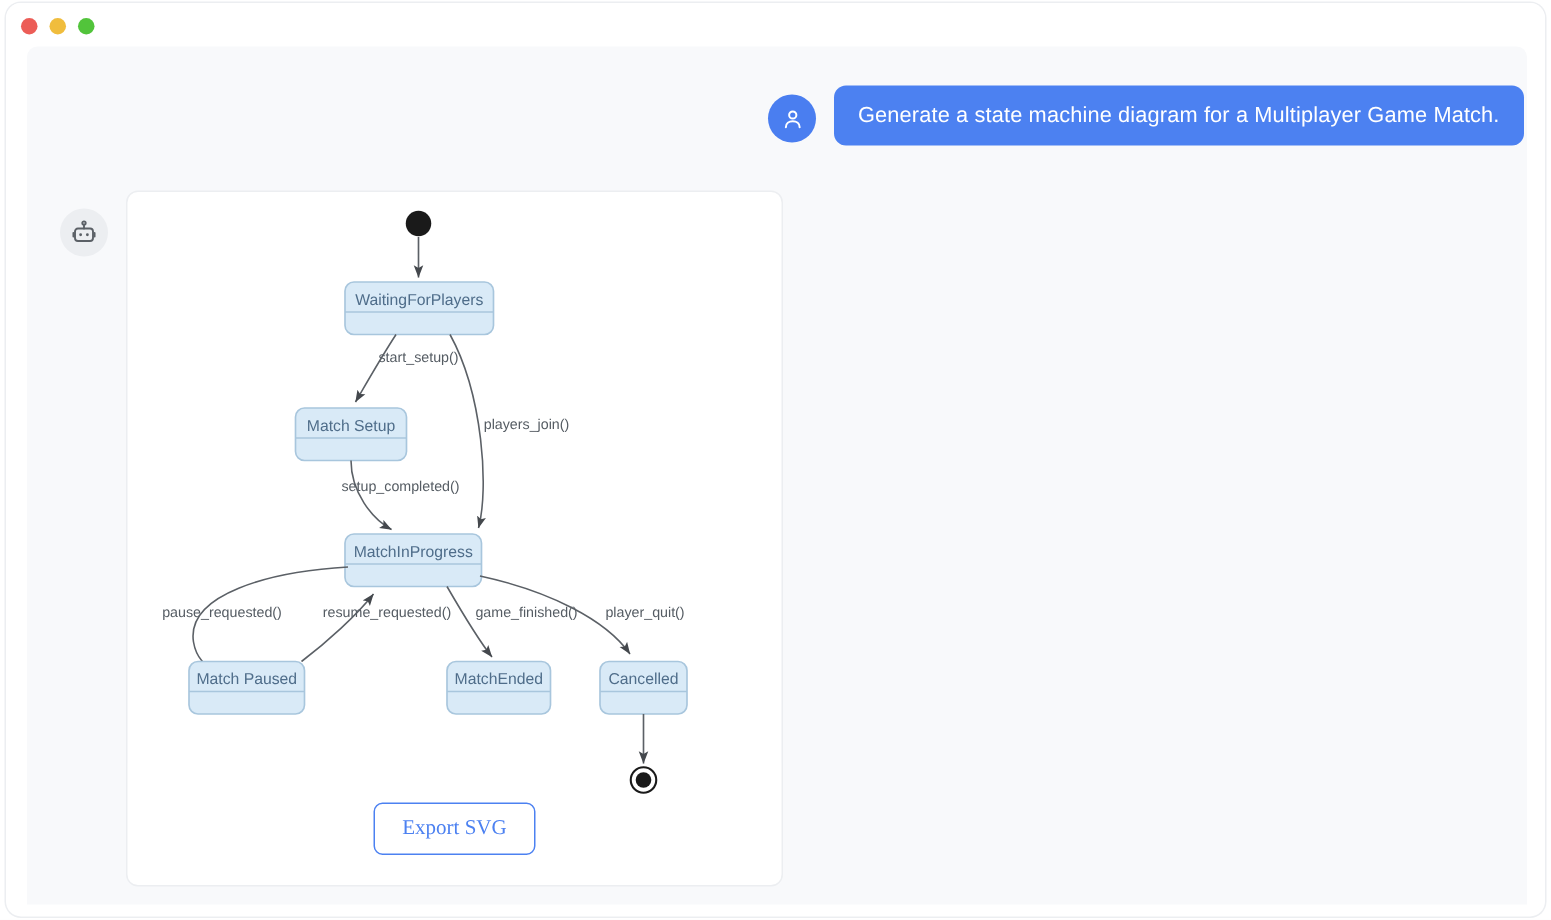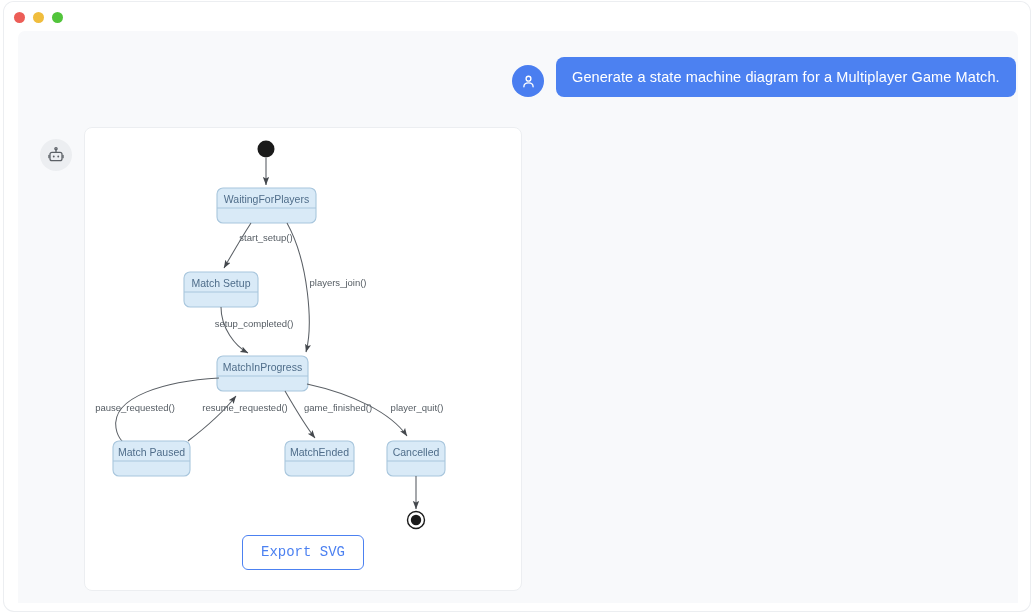--- a/index.html
+++ b/index.html
@@ -62,21 +62,21 @@
     border-radius: 7px 7px 0 0;
   }
 
   
   .user-row {
     position: absolute;
     left: 494px;
     top: 26px;
     width: 492px;
     display: flex;
-    align-items: flex-end;
+    align-items: center;
     gap: 12px;
   }
   .avatar-user {
     width: 32px;
     height: 32px;
     border-radius: 50%;
     background: #4a7ef0;
     display: flex;
     align-items: center;
     justify-content: center;
@@ -120,21 +120,21 @@
     width: 438px;
     height: 464px;
     background: #ffffff;
     border: 1px solid #eceef1;
     border-radius: 8px;
     position: relative;
     box-sizing: border-box;
   }
   .diagram-wrap {
     position: absolute;
-    left: 0;
+    left: 13px;
     top: 0;
     width: 436px;
     height: 412px;
   }
   .diagram-wrap svg { display: block; }
 
   .card-actions {
     position: absolute;
     left: 0;
     bottom: 20px;
@@ -145,21 +145,21 @@
   }
   .btn {
     background: #ffffff;
     border: 1px solid #4c81f1;
     color: #4c81f1;
     border-radius: 6px;
     padding: 8px 18px;
     font-size: 14px;
     line-height: 17px;
     cursor: pointer;
-    font-family: Liberation Mono, monospace;
+    font-family: Liberation Serif, serif;
     white-space: nowrap;
   }
 
   
   .st-label {
     font-family: "Liberation Sans", sans-serif;
     font-size: 10.5px;
     fill: #4f6d8a;
   }
   .tr-label {

